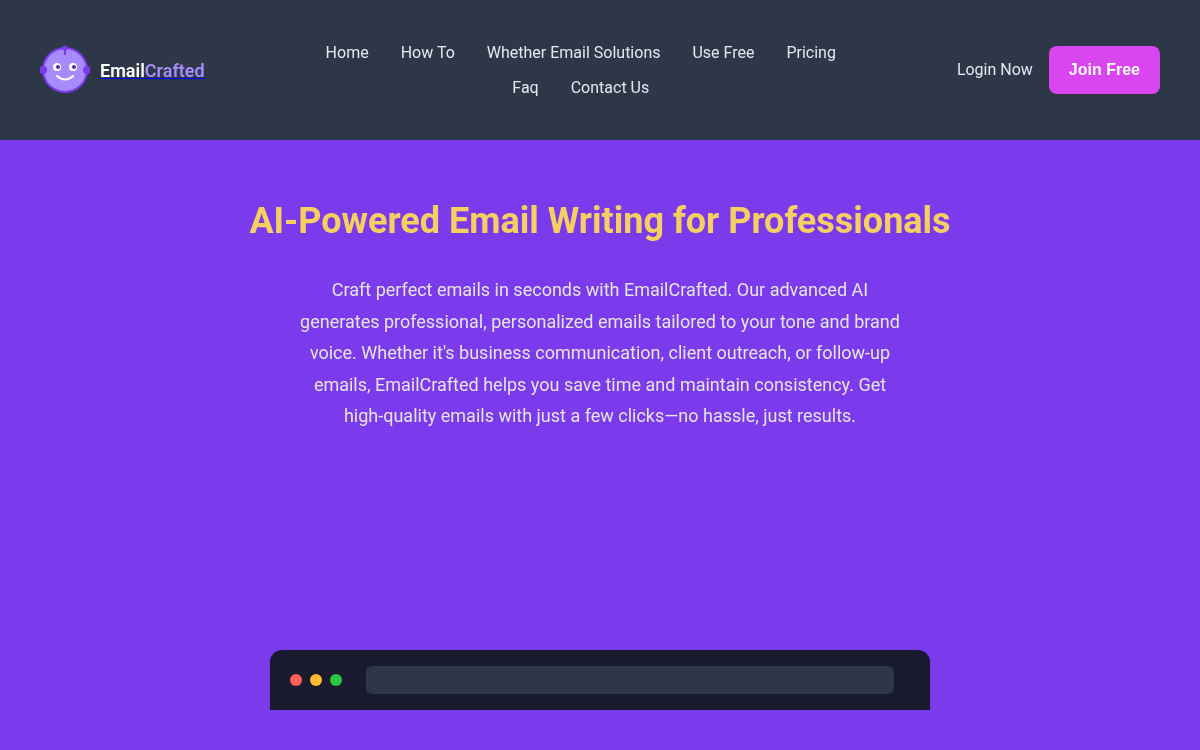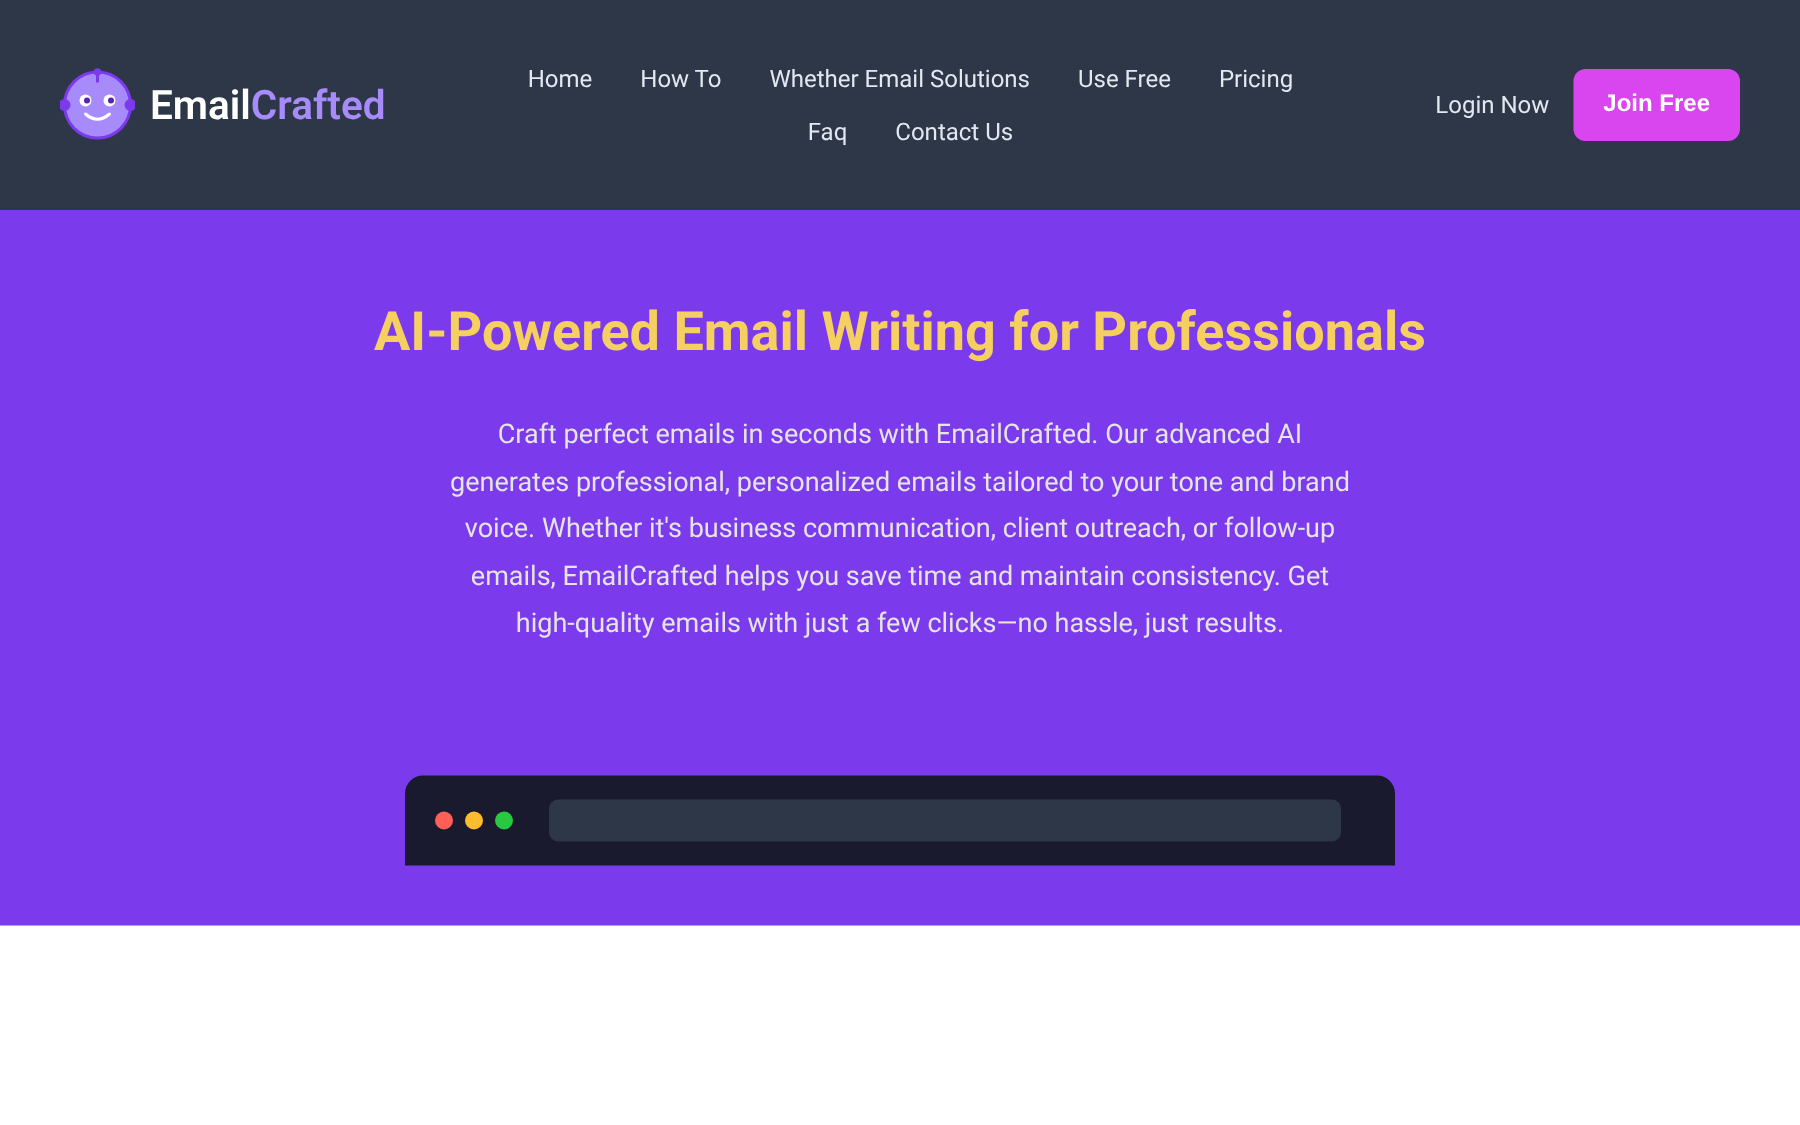--- a/index.html
+++ b/index.html
@@ -32,22 +32,23 @@
       gap: 10px;
       text-decoration: none;
     }
 
     .logo-icon {
       width: 50px;
       height: 50px;
     }
 
     .logo-text {
-      font-size: 27px;
+      font-size: 18px;
       font-weight: 600;
+      text-decoration: underline;
     }
 
     .logo-text-email {
       color: #ffffff;
     }
 
     .logo-text-crafted {
       color: #a78bfa;
     }
 
@@ -93,21 +94,21 @@
       cursor: pointer;
       white-space: nowrap;
       text-align: center;
       line-height: 1.3;
     }
 
     
     .hero {
       background-color: #7c3aed;
       width: 100%;
-      height: 477px;
+      height: 610px;
       display: flex;
       flex-direction: column;
       align-items: center;
       padding: 60px 200px 40px;
     }
 
     .hero-title {
       color: #f5d060;
       font-size: 36px;
       font-weight: 700;

